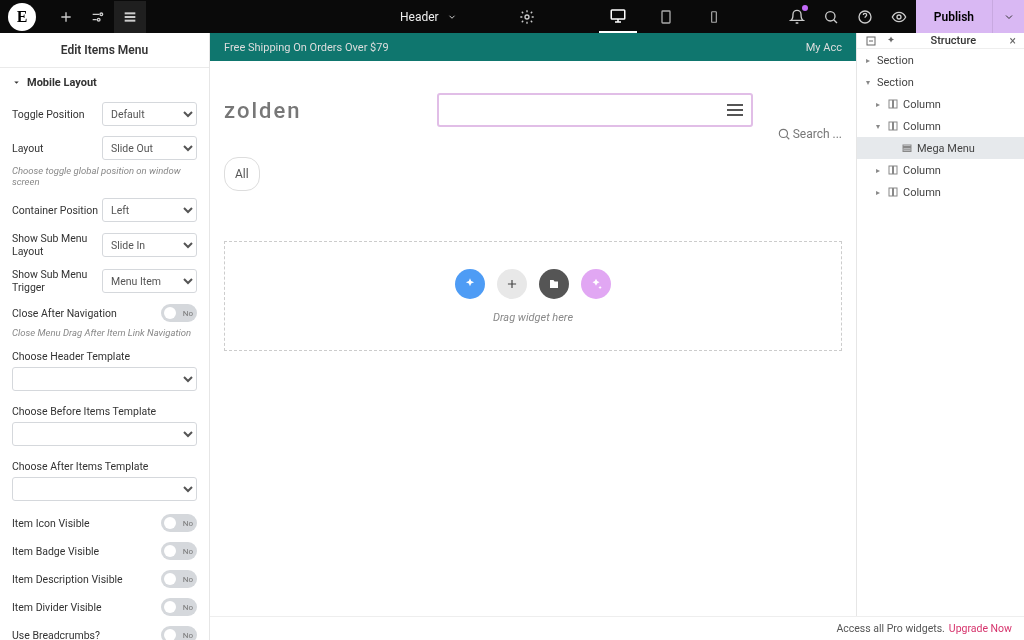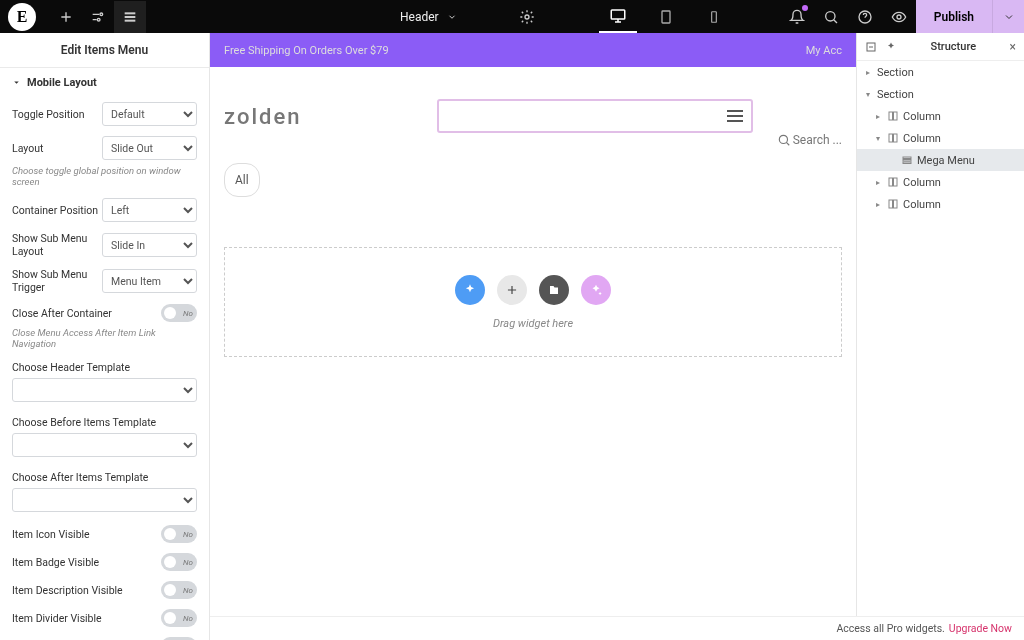--- a/index.html
+++ b/index.html
@@ -32,47 +32,47 @@
   .section-head { display: flex; align-items: center; gap: 6px; padding: 8px 12px; font-size: 11px; font-weight: 700; color: #333; cursor: pointer; }
   .section-head svg { width: 9px; height: 9px; }
   .ctrl-row { display: flex; align-items: center; justify-content: space-between; padding: 5px 12px; }
   .ctrl-label { font-size: 10.5px; color: #333; }
   .sel { flex: 0 0 95px; }
   .sel select, .sel-full select { width: 100%; height: 24px; font-size: 10.5px; border: 1px solid #d5d8dc; border-radius: 3px; background: #fff; padding: 0 4px; color: #555; }
   .sel-full { padding: 2px 12px 8px; }
   .hint { font-size: 9.5px; font-style: italic; color: #888; padding: 0 12px 6px; }
   .toggle { width: 36px; height: 18px; background: #d5d8dc; border-radius: 9px; position: relative; cursor: pointer; display: flex; align-items: center; }
   .toggle .knob { width: 12px; height: 12px; background: #fff; border-radius: 50%; position: absolute; left: 3px; }
-  .toggle .tlbl { font-size: 8px; color: #777; position: absolute; right: 4px; font-style: italic; }
+  .toggle .tlbl { font-size: 8px; color: #777; position: absolute; right: 4px; }
   .single-label { font-size: 10.5px; color: #333; padding: 6px 12px 2px; }
 
   .collapse-handle { position: absolute; left: 210px; top: 330px; width: 10px; height: 36px; background: #fff; border: 1px solid #ddd; border-left: none; border-radius: 0 4px 4px 0; display: flex; align-items: center; justify-content: center; font-size: 9px; color: #888; cursor: pointer; }
 
   
   .nav-panel { position: absolute; top: 33px; right: 0; width: 168px; bottom: 24px; background: #fff; border-left: 1px solid #e6e6e6; display: flex; flex-direction: column; }
-  .nav-head { height: 28px; display: flex; align-items: center; padding: 0 8px; border-bottom: 1px solid #eee; gap: 8px; font-size: 11px; color: #666; }
+  .nav-head { height: 16px; display: flex; align-items: center; padding: 0 8px; border-bottom: 1px solid #eee; gap: 8px; font-size: 11px; color: #666; }
   .nav-head .nh-title { flex: 1; text-align: center; color: #333; font-weight: 500; }
   .nav-head svg { width: 12px; height: 12px; cursor: pointer; }
   .nav-head .close { margin-left: auto; font-size: 12px; cursor: pointer; }
   .tree { flex: 1; font-size: 11px; color: #444; }
   .tree-row { display: flex; align-items: center; height: 22px; padding-left: 6px; gap: 4px; cursor: pointer; }
   .tree-row.selected { background: #e6e9ec; }
   .tri { width: 10px; display: inline-flex; justify-content: center; font-size: 8px; color: #888; }
   .tree-icon { width: 12px; height: 12px; display: inline-flex; align-items: center; justify-content: center; }
   .tree-icon svg { width: 12px; height: 12px; stroke: #888; }
   .indent-1 { padding-left: 16px; }
   .indent-2 { padding-left: 30px; }
 
   
   .footer { position: absolute; bottom: 0; left: 210px; right: 0; height: 24px; background: #fff; border-top: 1px solid #eee; display: flex; align-items: center; justify-content: flex-end; padding: 0 12px; font-size: 10.5px; color: #555; gap: 4px; }
   .footer a { color: #d6336c; cursor: pointer; }
 
   
   .canvas { position: absolute; top: 33px; left: 210px; right: 168px; bottom: 24px; background: #fff; overflow: hidden; }
-  .promo { height: 34px; background: #8b5cf6; color: #ddd; display: flex; align-items: center; padding: 0 14px; font-size: 11px; }
+  .promo { height: 28px; background: #0f766e; color: #ddd; display: flex; align-items: center; padding: 0 14px; font-size: 11px; }
   .promo .right-text { margin-left: auto; }
   .site-header { display: flex; align-items: center; padding: 18px 14px 10px; gap: 16px; flex-wrap: wrap; }
   .brand { font-size: 22px; letter-spacing: 2px; color: #777; font-weight: 500; margin-right: 120px; }
   .search-wrap { flex: 1; min-width: 280px; display: flex; align-items: center; border: 2px solid #e1bee7; border-radius: 3px; height: 34px; padding: 0 8px; background: #fff; }
   .hamb { width: 20px; display: flex; flex-direction: column; gap: 3px; cursor: pointer; align-items: flex-end; }
   .hamb span { height: 2px; background: #555; width: 16px; }
   .search-inline { display: flex; align-items: center; gap: 2px; margin-left: 8px; color: #777; font-size: 12px; margin-top: 48px; }
   .all-cat { border: 1px solid #ddd; height: 34px; padding: 0 10px; display: flex; align-items: center; font-size: 12px; color: #555; border-radius: 14px; cursor: pointer; }
 
   .dropzone { margin: 40px 14px 0; border: 1px dashed #ccc; height: 110px; display: flex; flex-direction: column; align-items: center; justify-content: center; gap: 12px; }
@@ -209,27 +209,27 @@
       <span class="ctrl-label">Show Sub Menu Layout</span>
       <div class="sel"><select><option>Slide In</option></select></div>
     </div>
 
     <div class="ctrl-row">
       <span class="ctrl-label">Show Sub Menu Trigger</span>
       <div class="sel"><select><option>Menu Item</option></select></div>
     </div>
 
     <div class="ctrl-row">
-      <span class="ctrl-label">Close After Container</span>
-      <div class="toggle">
-          <span class="knob"></span>
-          <span class="tlbl">No</span>
-        </div>
-    </div>
-    <div class="hint">Close Menu Access After Item Link Navigation</div>
+      <span class="ctrl-label">Close After Navigation</span>
+      <div class="toggle">
+          <span class="knob"></span>
+          <span class="tlbl">No</span>
+        </div>
+    </div>
+    <div class="hint">Close Menu Drag After Item Link Navigation</div>
 
     <div class="single-label">Choose Header Template</div>
     <div class="sel-full"><select><option></option></select></div>
 
     <div class="single-label">Choose Before Items Template</div>
     <div class="sel-full"><select><option></option></select></div>
 
     <div class="single-label">Choose After Items Template</div>
     <div class="sel-full"><select><option></option></select></div>
 

